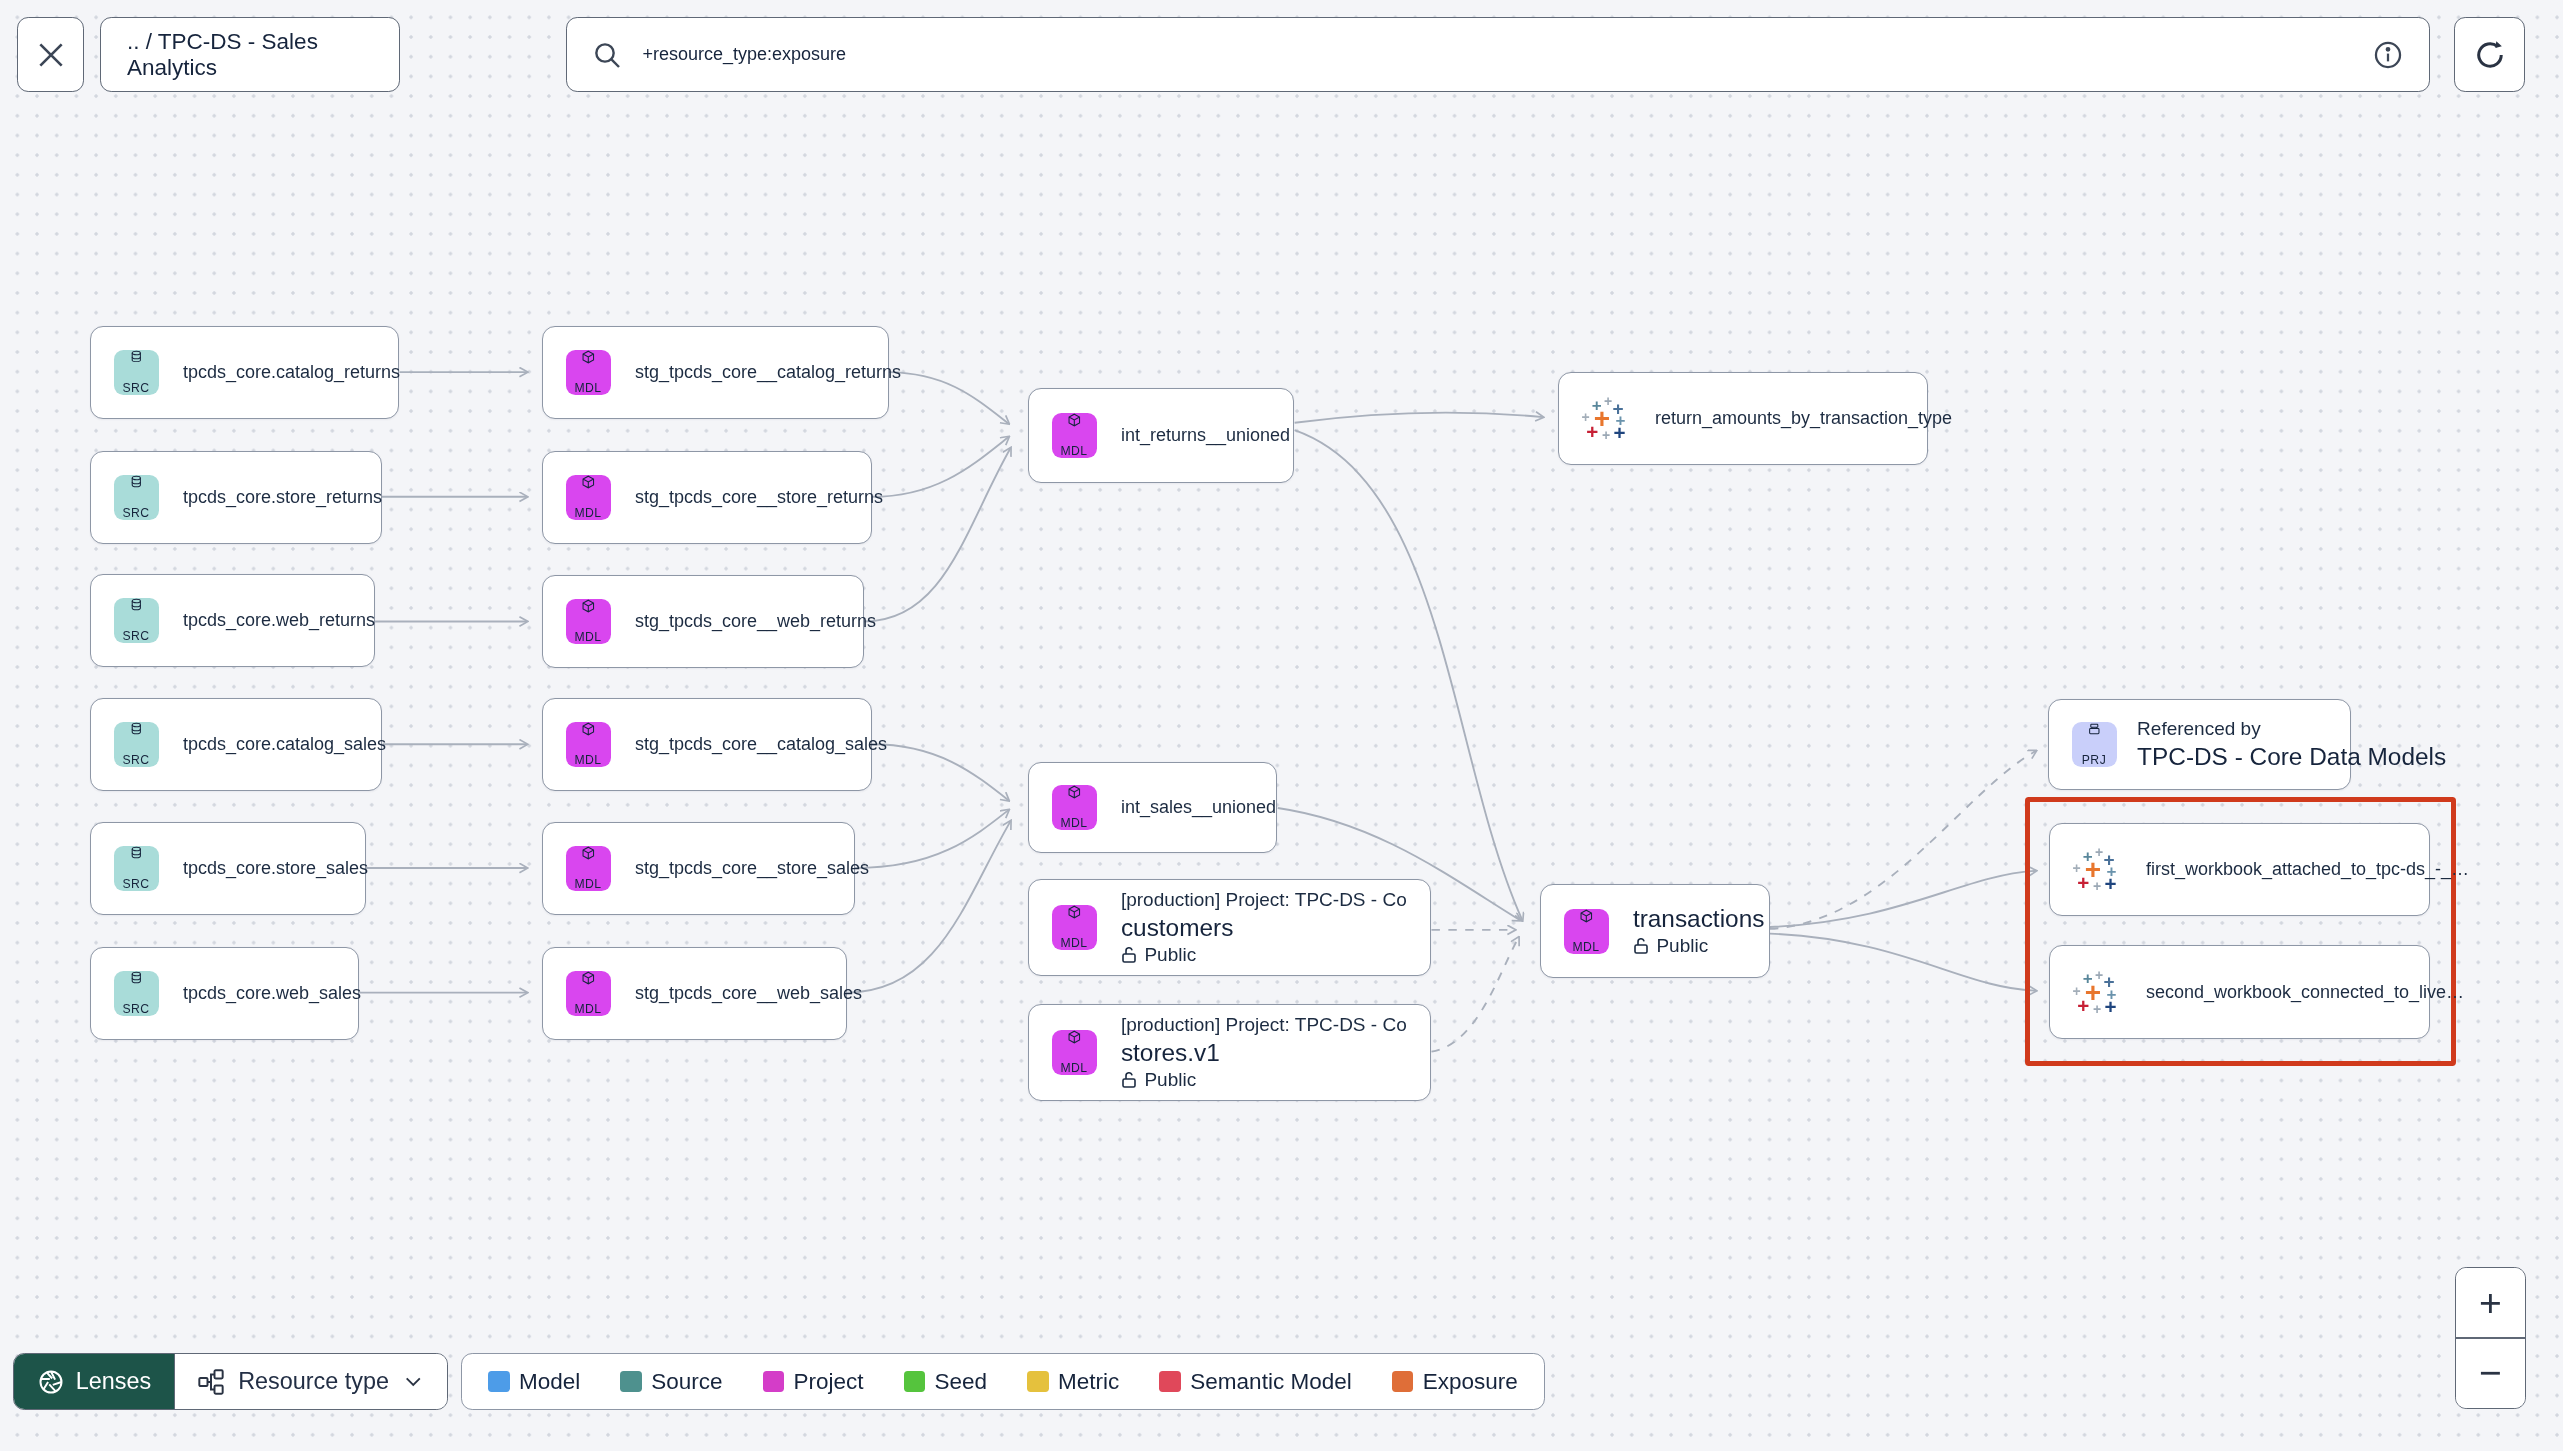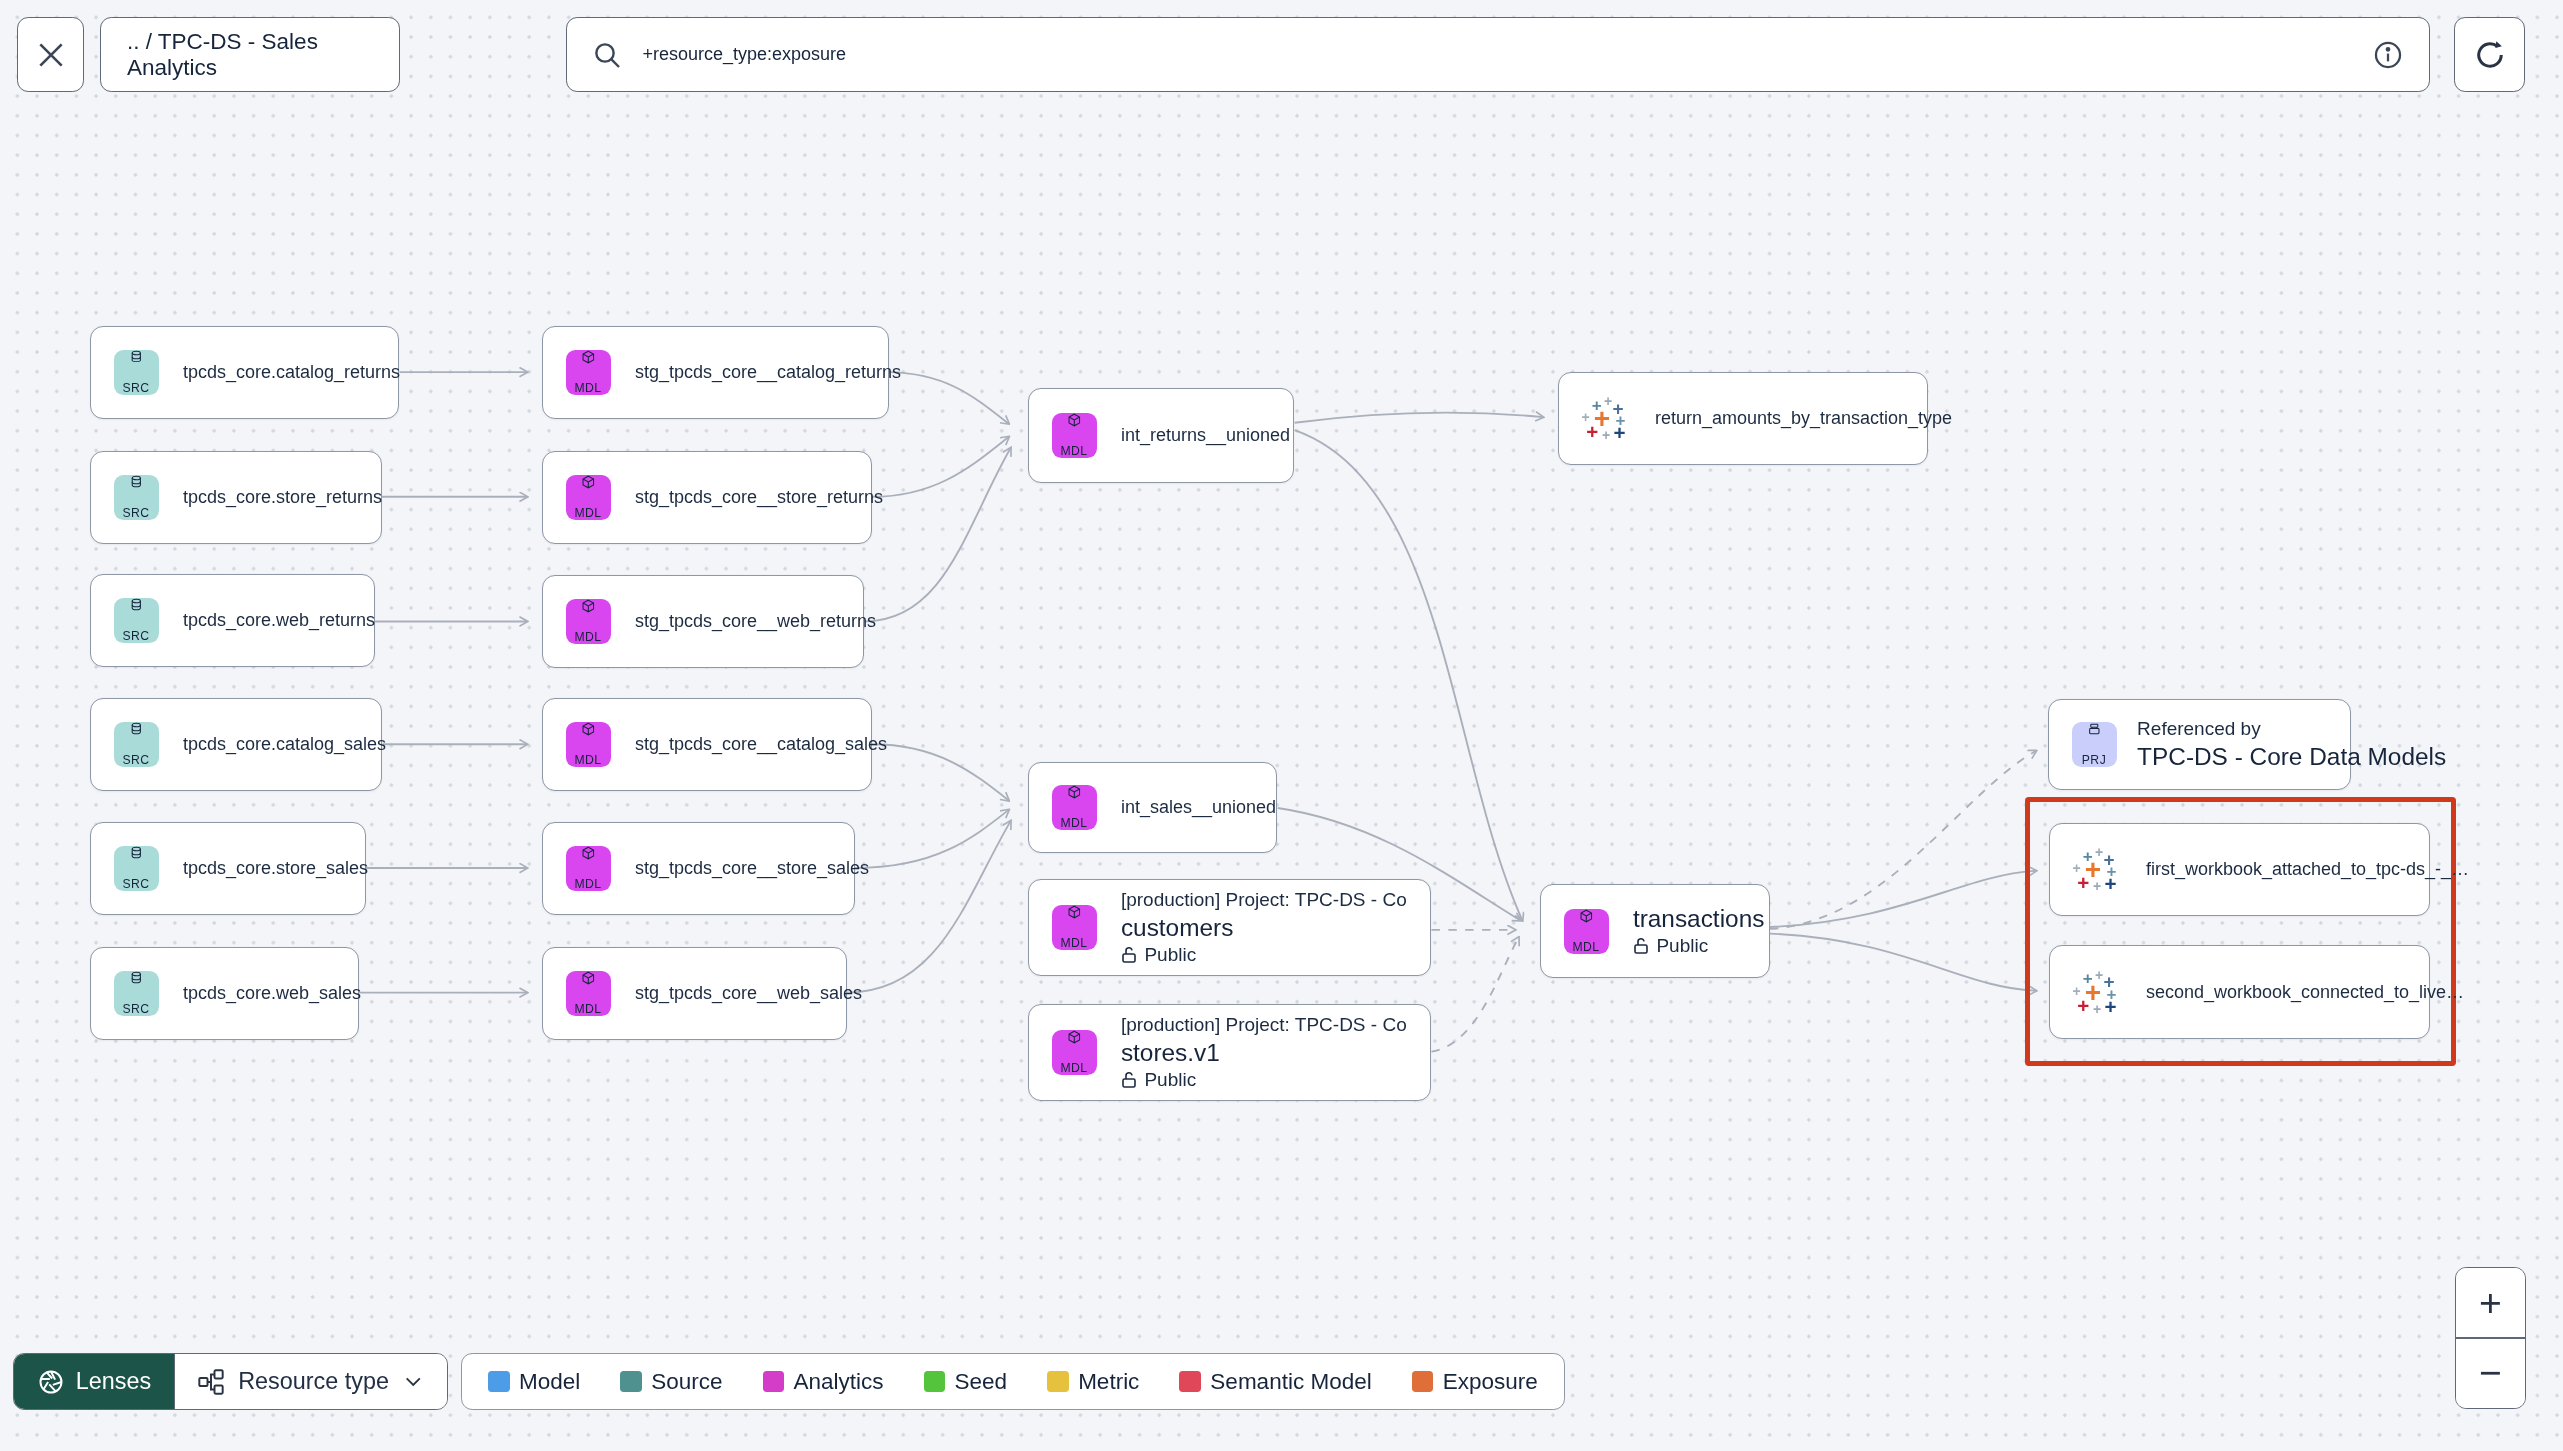--- a/index.html
+++ b/index.html
@@ -408,21 +408,21 @@
   <span class="legend-item">
     <span class="swatch" style="background-color: rgb(77, 156, 232);"></span>
     <span>Model</span>
   </span>
   <span class="legend-item">
     <span class="swatch" style="background-color: rgb(78, 145, 142);"></span>
     <span>Source</span>
   </span>
   <span class="legend-item">
     <span class="swatch" style="background-color: rgb(212, 61, 200);"></span>
-    <span>Analytics</span>
+    <span>Project</span>
   </span>
   <span class="legend-item">
     <span class="swatch" style="background-color: rgb(85, 196, 61);"></span>
     <span>Seed</span>
   </span>
   <span class="legend-item">
     <span class="swatch" style="background-color: rgb(229, 193, 61);"></span>
     <span>Metric</span>
   </span>
   <span class="legend-item">

